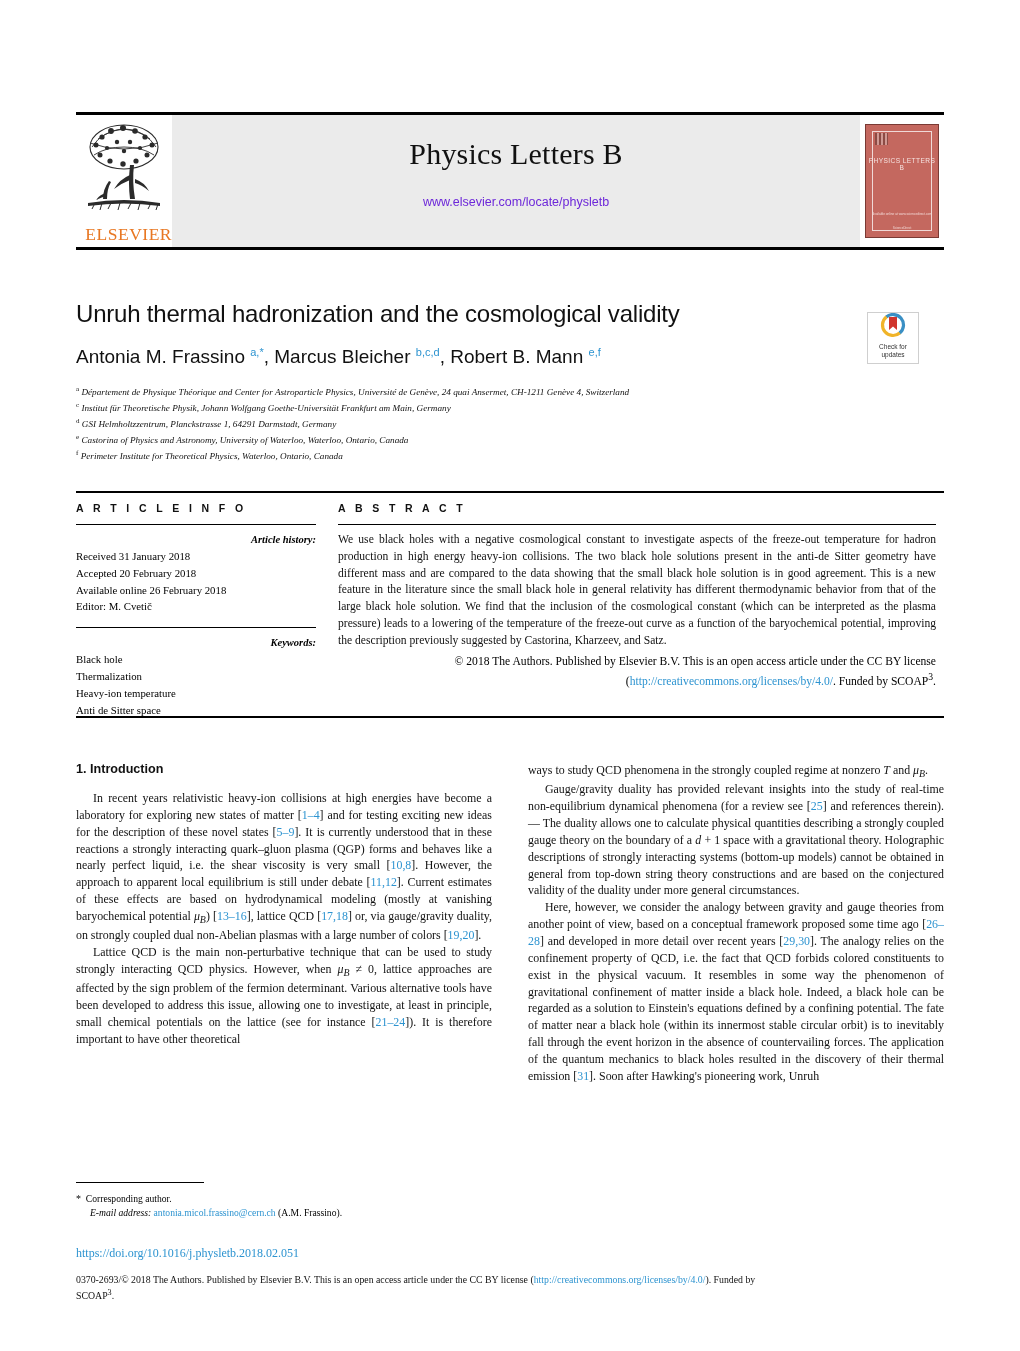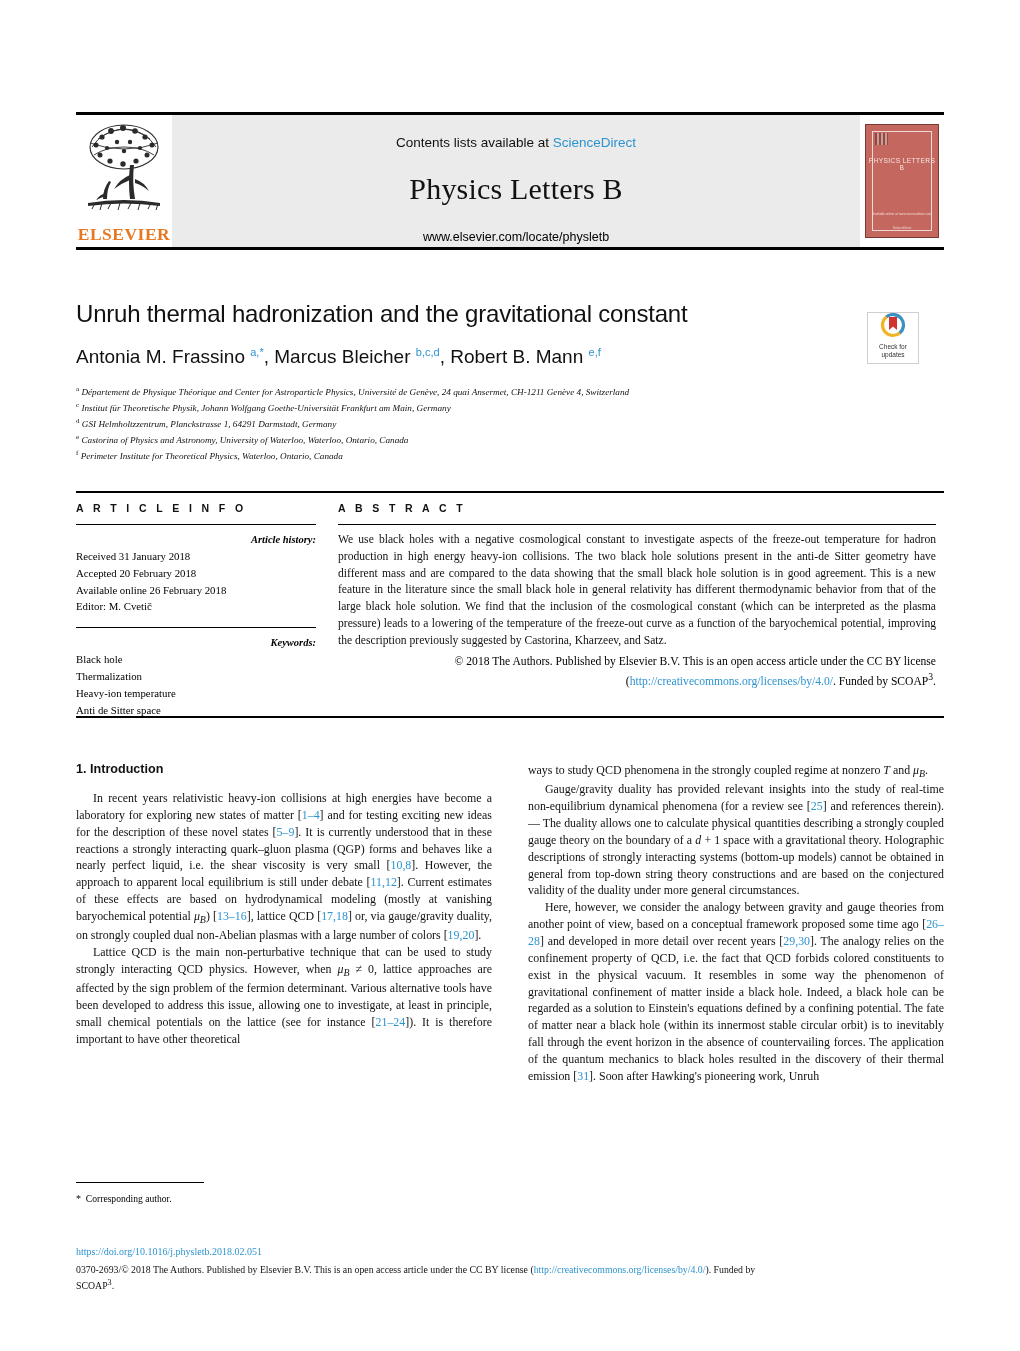--- a/index.html
+++ b/index.html
@@ -53,26 +53,26 @@
     width: 96px;
     flex: 0 0 96px;
     position: relative;
     background: #fff;
   }
   .tree-svg { display:block; margin: 2px auto 0 auto; }
   .elsevier-word {
     position: absolute;
     left: 0; bottom: 2px;
     width: 96px;
-    text-align: center;
+    text-align: right;
     font-family: "Liberation Serif", serif;
     font-size: 17.5px;
     letter-spacing: .5px;
     color: #e87722;
-    font-weight: 700;
+    font-weight: 400;
   }
   .masthead-center {
     flex: 1 1 auto;
     background: #ebebeb;
     position: relative;
     text-align: center;
   }
   .contents-line {
     padding-top: 20px;
     font-size: 13.5px;
@@ -84,21 +84,21 @@
     margin-top: 22px;
     font-size: 30px;
     font-family: "Liberation Serif", serif;
     color: #111;
     letter-spacing: .2px;
   }
   .journal-url {
     margin-top: 24px;
     font-size: 12.5px;
     font-family: "Liberation Sans", sans-serif;
-    color: #000000;
+    color: #6d28d9;
   }
   .cover-wrap {
     width: 84px;
     flex: 0 0 84px;
     display: flex;
     align-items: center;
     justify-content: center;
     background: #fff;
   }
   .cover {
@@ -267,21 +267,21 @@
   .fn-line { font-size: 9.6px; line-height: 1.5; }
   .fn-star { font-size: 10px; }
   .fn-ital { font-style: italic; }
 
   
   .bottombar {
     position: absolute;
     left: 76px; top: 1246px;
     width: 868px;
   }
-  .doi { font-size: 10px; color: #2c93d0; margin-bottom: 6px; }
+  .doi { font-size: 12px; color: #2c93d0; margin-bottom: 12px; }
   .copyline { font-size: 9.8px; line-height: 1.42; color: #111; }
 </style>
 </head>
 <body>
 
 <div class="page">
 
 
   <div class="masthead">
     <div class="rule-thick"></div>
@@ -331,43 +331,40 @@
                 <path d="M60 93 l2 -7"></path>
               <path d="M70 92 l3 -6"></path>
                 <path d="M78 93 l2 -6"></path>
             </g>
           </g>
         </svg>
         <div class="elsevier-word">ELSEVIER</div>
       </div>
 
       <div class="masthead-center">
-        <div class="contents-line">
-          <span>Contents lists available at </span><span class="sd">ScienceDirect</span>
-        </div>
         <div class="journal-title">Physics Letters B</div>
         <div class="journal-url">www.elsevier.com/locate/physletb</div>
       </div>
 
       <div class="cover-wrap">
         <div class="cover">
           <div class="cover-inner-border"></div>
           <div class="cover-badge"></div>
           <div class="cover-title">PHYSICS LETTERS B</div>
           <div class="cover-foot1">Available online at www.sciencedirect.com</div>
           <div class="cover-foot2">ScienceDirect</div>
         </div>
       </div>
 
     </div>
     <div class="rule-thick"></div>
   </div>
 
   <div class="titleblock">
-    <h1 class="paper-title">Unruh thermal hadronization and the gravitational constant</h1>
+    <h1 class="paper-title">Unruh thermal hadronization and the cosmological validity</h1>
     <div class="authors">Antonia M. Frassino <sup>a,*</sup>, Marcus Bleicher <sup>b,c,d</sup>, Robert B. Mann <sup>e,f</sup></div>
 
     <div class="crossmark">
       <svg width="50" height="26" viewBox="0 0 50 26">
         <circle cx="25" cy="12" r="10.5" fill="none" stroke="#3a8fc4" stroke-width="3.2" stroke-dasharray="33 33" transform="rotate(-130 25 12)"></circle>
         <circle cx="25" cy="12" r="10.5" fill="none" stroke="#f0b429" stroke-width="3.2" stroke-dasharray="33 33" transform="rotate(50 25 12)"></circle>
         <path d="M21 4 h8 v13 l-4 -3.5 l-4 3.5 z" fill="#d0342c"></path>
       </svg>
       <div class="cm-label">
         <div>Check for</div>
@@ -429,20 +426,25 @@
       </div>
     </div>
   </div>
 
   <div class="footnote">
     <div class="fn-rule"></div>
     <div class="fn-line">
       <span class="fn-star">*</span>
       &nbsp;<span>Corresponding author.</span>
     </div>
+    <div class="fn-line" style="padding-left:14px">
+      <span class="fn-ital">E-mail address:</span>
+      <a class="lnk" href="#">antonia.micol.frassino@cern.ch</a>
+      <span>(A.M. Frassino).</span>
+    </div>
   </div>
 
   <div class="bottombar">
     <div class="doi">https://doi.org/10.1016/j.physletb.2018.02.051</div>
     <div class="copyline">
       <span>0370-2693/© 2018 The Authors. Published by Elsevier B.V. This is an open access article under the CC BY license (</span><a class="lnk" href="#">http://creativecommons.org/licenses/by/4.0/</a><span>). Funded by</span><br>
       <span>SCOAP</span><sup>3</sup><span>.</span>
     </div>
   </div>
 

